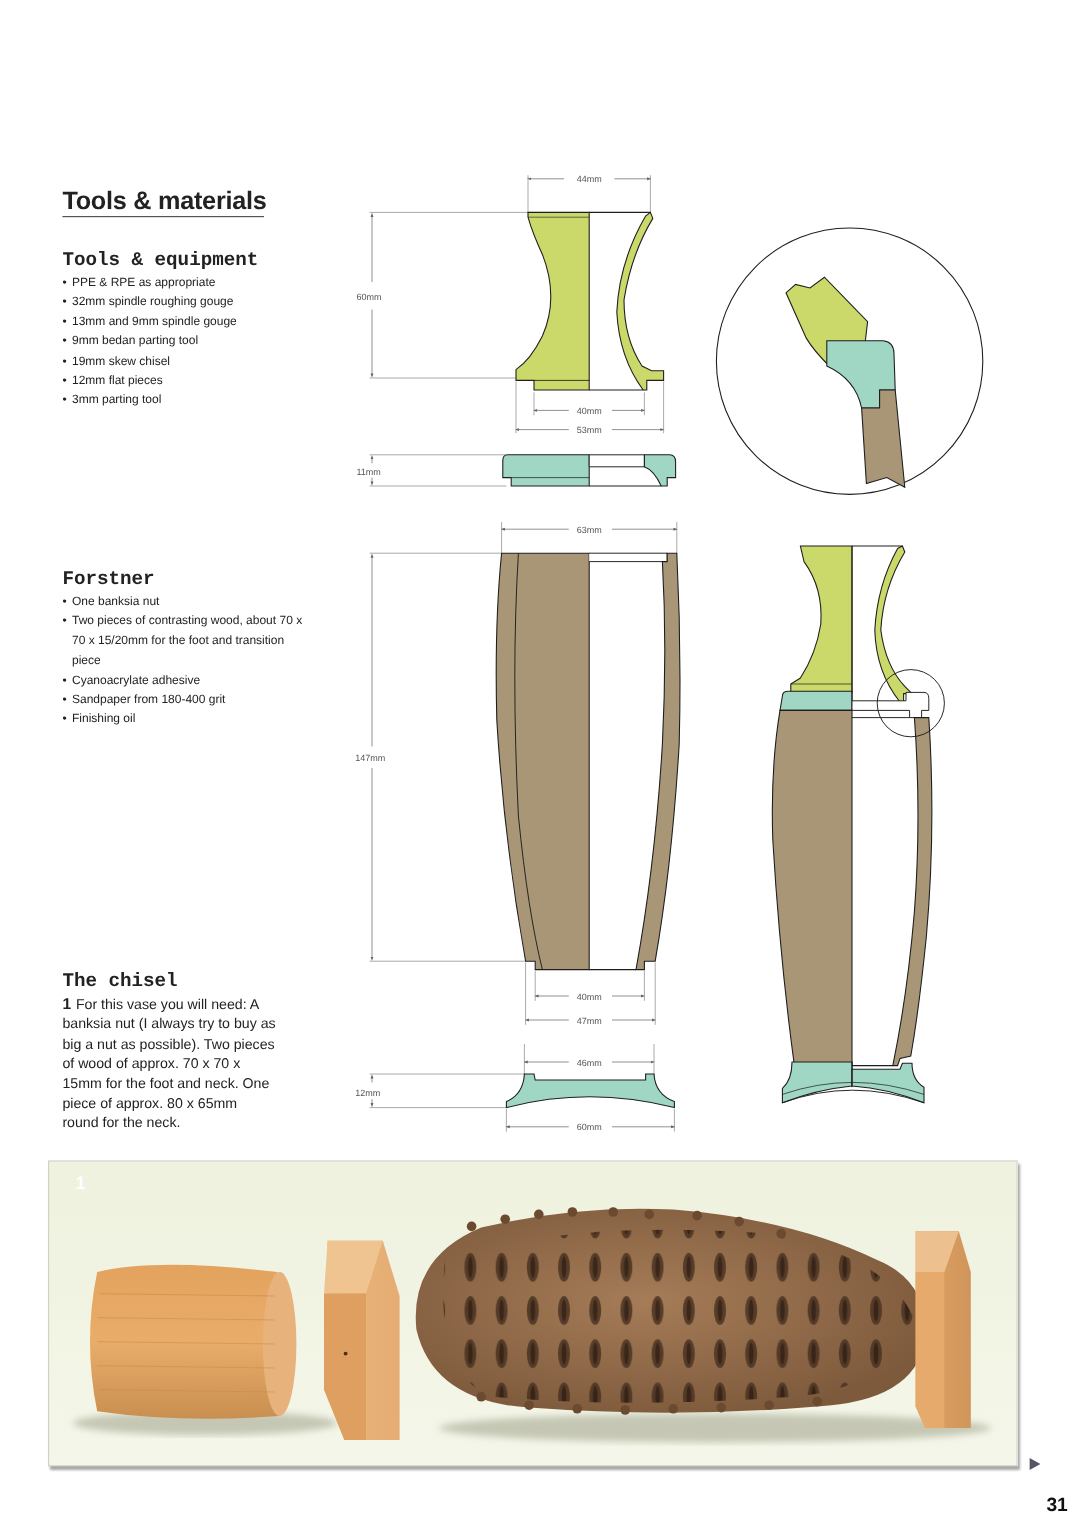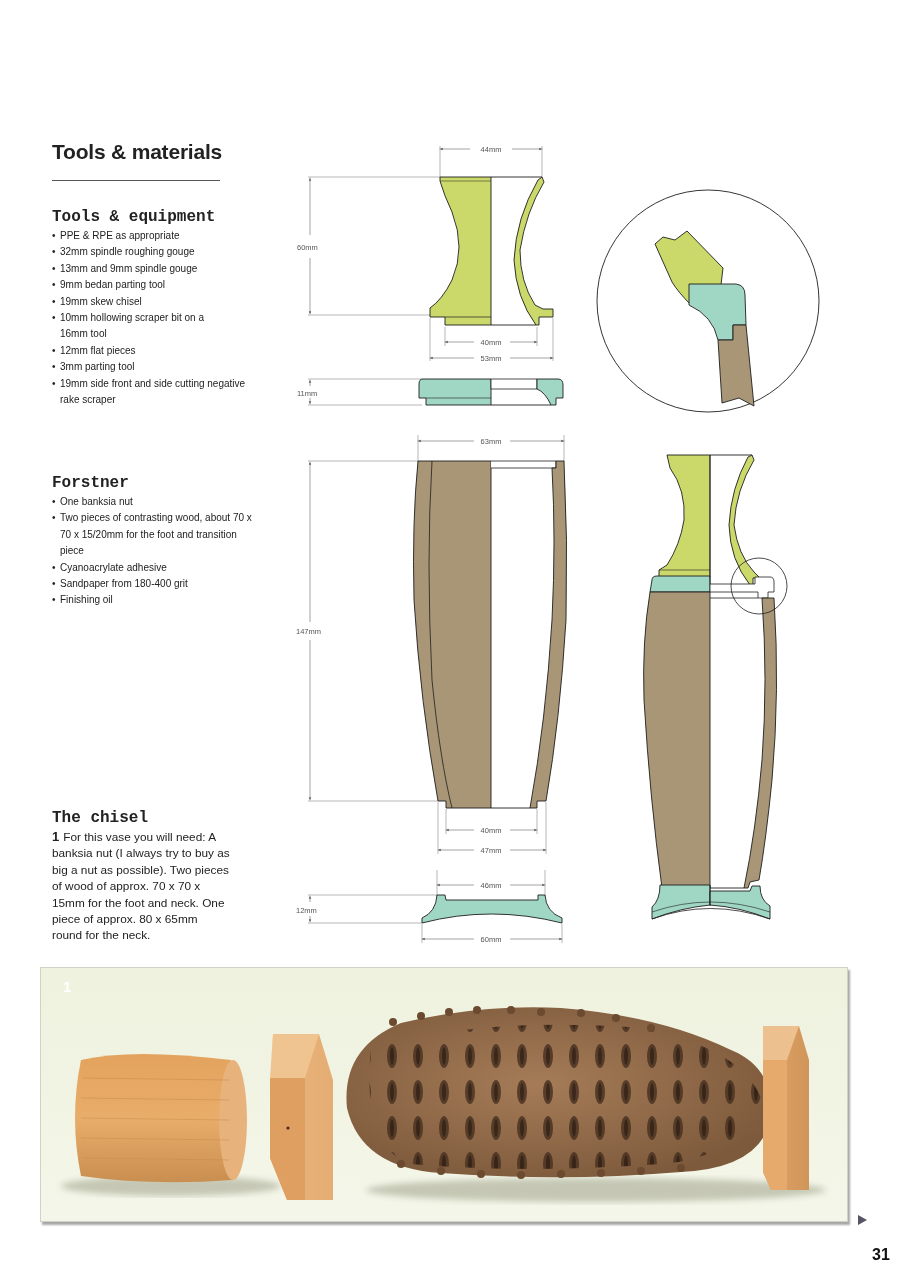--- a/index.html
+++ b/index.html
@@ -1,19 +1,19 @@
 <!DOCTYPE html>
 <html><head>
 <meta charset="utf-8">
 <style>
   html, body { margin: 0; padding: 0; background: #ffffff; }
   body { width: 905px; height: 1280px; position: relative; overflow: hidden;
          font-family: "Liberation Sans", "DejaVu Sans", sans-serif; color: #1a1a1a; }
   .abs { position: absolute; }
-  .h1 { left: 52px; top: 140px; font-size: 21px; font-weight: bold; letter-spacing: -0.2px; color: #222; }
+  .h1 { left: 52px; top: 156px; font-size: 21px; font-weight: bold; letter-spacing: -0.2px; color: #222; }
   .h1-rule { left: 52px; top: 180px; width: 168px; height: 1px; background: #555; }
   .h2 { font-size: 16px; font-weight: bold; color: #222; margin: 0; font-family: Liberation Mono, monospace; }
   .list { margin: 2px 0 0 0; padding: 0; list-style: none; font-size: 10px; line-height: 16.4px; color: #222; }
   .list li { position: relative; padding-left: 8px; }
   .list li::before { content: "\2022"; position: absolute; left: 0; top: 0; }
   .section-tools { left: 52px; top: 208px; width: 230px; }
   .section-materials { left: 52px; top: 474px; width: 230px; }
   .section-making { left: 52px; top: 809px; width: 230px; }
   .making-text { font-size: 11.8px; line-height: 16.4px; color: #222; margin: 2px 0 0 0; }
   .step-num { font-weight: bold; font-size: 13px; margin-right: 4px; }
@@ -33,24 +33,22 @@
 <div class="abs h1-rule"></div>
 
 <div class="abs section-tools">
   <h2 class="h2">Tools &amp; equipment</h2>
   <ul class="list">
     <li>PPE &amp; RPE as appropriate</li>
     <li>32mm spindle roughing gouge</li>
     <li>13mm and 9mm spindle gouge</li>
     <li>9mm bedan parting tool</li>
     <li>19mm skew chisel</li>
-    <li style="width:160px">10mm hollowing scraper bit on a 16mm tool</li>
     <li>12mm flat pieces</li>
     <li>3mm parting tool</li>
-    <li style="width:190px">19mm side front and side cutting negative rake scraper</li>
   </ul>
 </div>
 
 <div class="abs section-materials">
   <h2 class="h2">Forstner</h2>
   <ul class="list">
     <li>One banksia nut</li>
     <li style="width:192px">Two pieces of contrasting wood, about 70 x 70 x 15/20mm for the foot and transition piece</li>
     <li>Cyanoacrylate adhesive</li>
     <li>Sandpaper from 180-400 grit</li>

